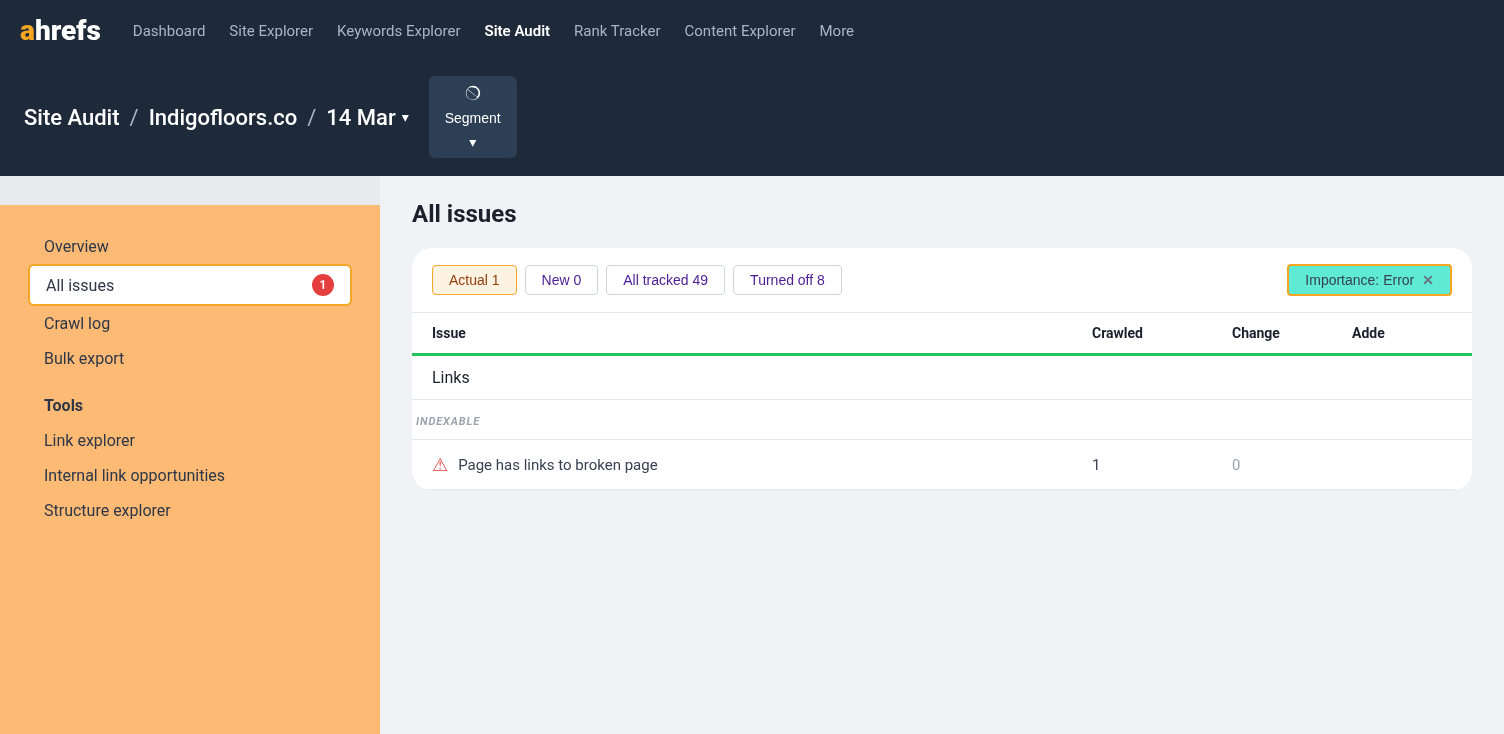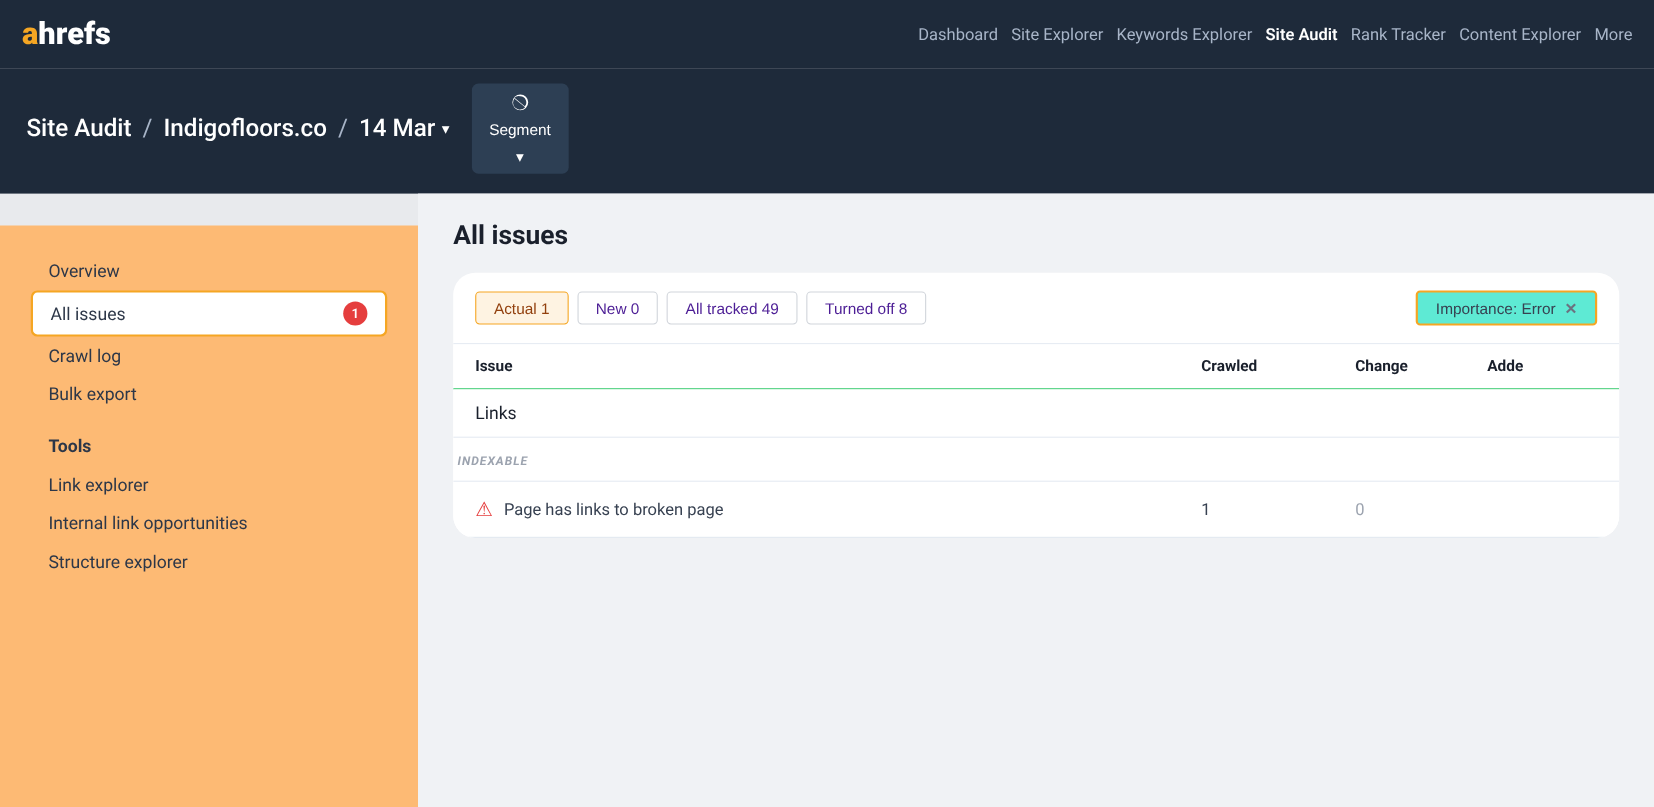--- a/index.html
+++ b/index.html
@@ -26,23 +26,22 @@
     }
     .logo-hrefs {
       color: #ffffff;
       font-size: 28px;
       font-weight: 900;
       line-height: 1;
     }
     .nav-links {
       display: flex;
       align-items: center;
-      gap: 12px;
+      gap: 24px;
       flex: 1;
-      justify-content: flex-end;
     }
     .nav-link {
       color: #a8b5c8;
       font-size: 15px;
       cursor: pointer;
       text-decoration: none;
       white-space: nowrap;
     }
     .nav-link.active {
       color: #ffffff;
@@ -206,21 +205,21 @@
       font-weight: 600;
       font-size: 14px;
     }
 
     
     .table-header {
       display: grid;
       grid-template-columns: 1fr 140px 120px 100px;
       padding: 12px 20px;
       background: #ffffff;
-      border-bottom: 1px solid #22c55e;
+      border-bottom: 3px solid #22c55e;
     }
     .table-col-header {
       font-size: 14px;
       font-weight: 700;
       color: #1a202c;
     }
 
     
     .section-group-header {
       padding: 12px 20px;

